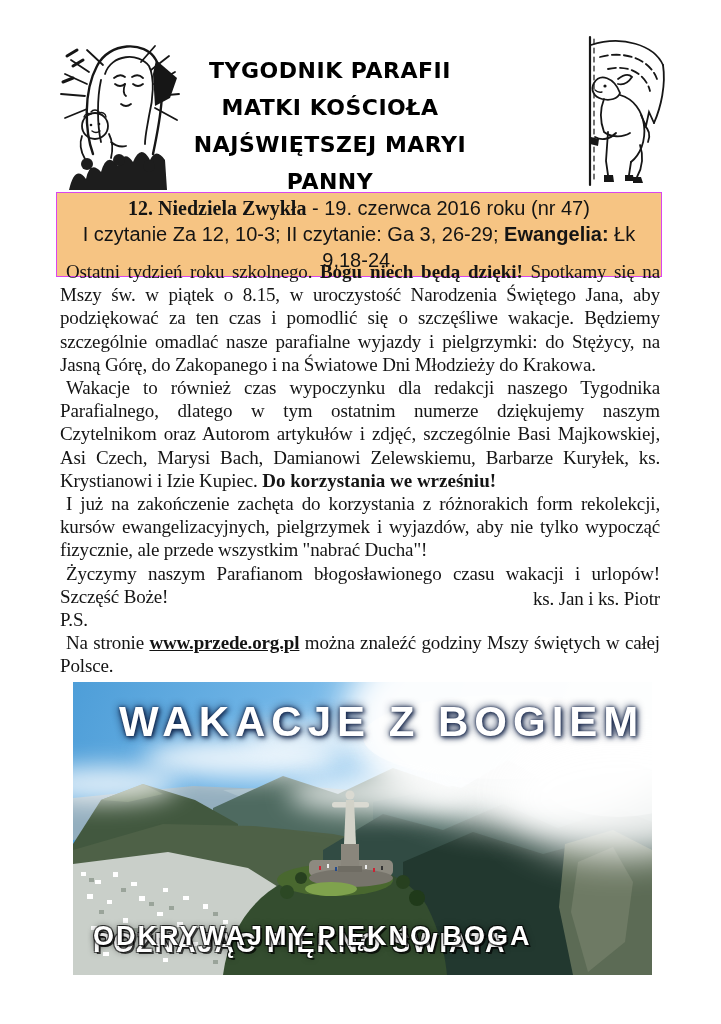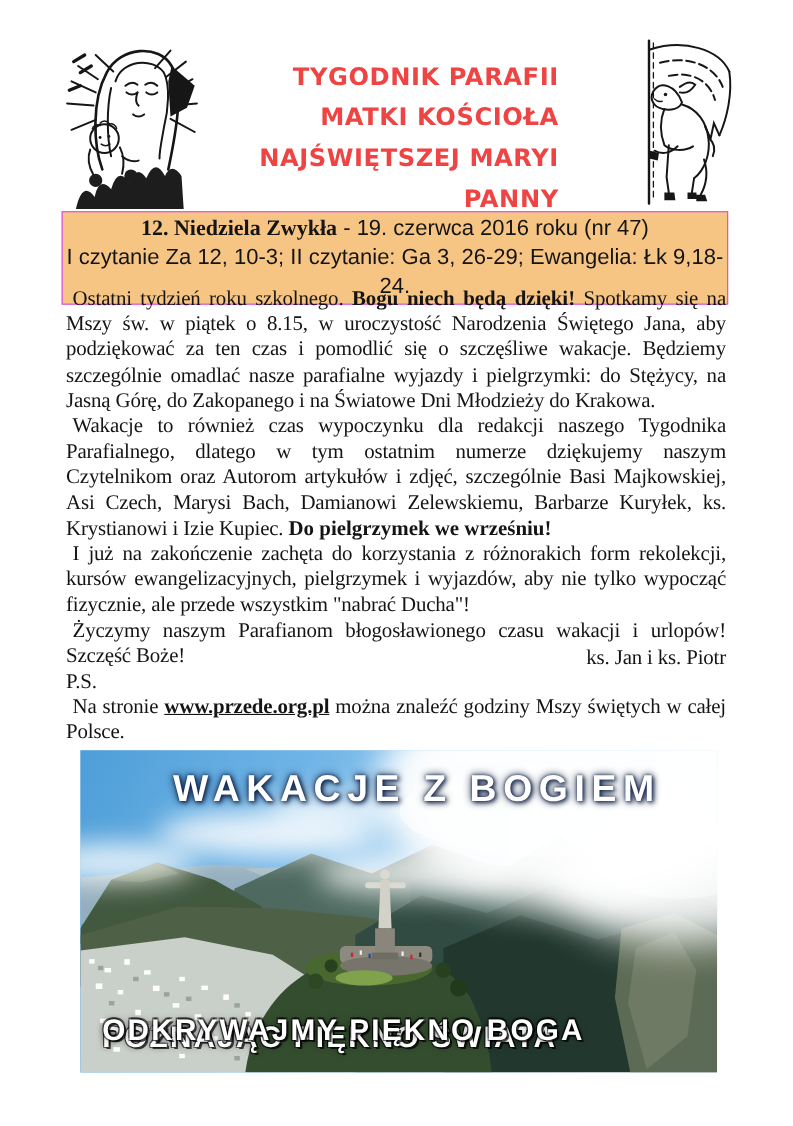--- a/index.html
+++ b/index.html
@@ -10,35 +10,35 @@
   }
   .page{position:absolute;inset:0;background:#fff;}
 
   
   .mast-img{position:absolute;}
   .mast-img svg{display:block;}
   .mary{left:57px;top:32px;width:126px;height:160px;}
   .lamb{left:558px;top:33px;width:118px;height:160px;}
   .masthead{
     position:absolute;left:152px;top:52px;width:356px;
-    text-align:right;
+    text-align:center;
     font-family:"DejaVu Sans", sans-serif;font-weight:bold;
-    font-size:22px;line-height:37px;color:#ef4444;letter-spacing:.5px;
+    font-size:22px;line-height:37px;color:#000000;letter-spacing:.5px;
   }
 
   
   .banner{
     position:absolute;left:56px;top:192px;width:598px;
     border:1px solid #d946ef;background:#F6C483;
     text-align:center;padding:2px 3px 3px 3px;
     font-size:20px;line-height:26px;
   }
   .banner .serif-bold{font-family:"Liberation Serif",serif;font-weight:bold;}
   .banner .sans{font-family:"Liberation Sans",sans-serif;}
-  .banner .sans-bold{font-family:"Liberation Sans",sans-serif;font-weight:normal;}
+  .banner .sans-bold{font-family:"Liberation Sans",sans-serif;font-weight:bold;}
 
   
   .article{
     position:absolute;left:60px;top:260px;width:600px;height:422px;
     font-size:19px;line-height:23.2px;text-align:justify;
     letter-spacing:-0.15px;overflow:hidden;
   }
   .article p{margin:0;text-indent:6px;}
   .article b{letter-spacing:0;}
   .one-line{text-align-last:justify;}
@@ -58,23 +58,22 @@
   .c1{left:270px;top:-70px;width:360px;height:215px;opacity:.97;filter:blur(16px);}
   .c2{left:430px;top:55px;width:230px;height:120px;opacity:.9;filter:blur(18px);}
   .c3{left:70px;top:56px;width:200px;height:40px;opacity:.85;}
   .c4{left:170px;top:40px;width:120px;height:30px;opacity:.8;}
   .c5{left:-45px;top:84px;width:150px;height:36px;opacity:.8;}
   .c6{left:215px;top:92px;width:180px;height:40px;opacity:.75;}
   .statue-svg{position:absolute;left:248px;top:104px;}
   .poster-title{
     position:absolute;left:46px;top:16px;width:520px;
     font-family:"Liberation Sans",sans-serif;font-weight:bold;
-    font-size:34px;letter-spacing:6px;color:#fff;white-space:nowrap;
+    font-size:42px;letter-spacing:6px;color:#fff;white-space:nowrap;
     text-shadow:0 0 8px rgba(12,28,66,.95),0 0 3px rgba(12,28,66,.85),2px 2px 4px rgba(12,28,66,.7);
-    text-align:center;
   }
   .poster-caption{
     position:absolute;left:20px;
     font-family:"Liberation Sans",sans-serif;font-weight:bold;
     font-size:27px;letter-spacing:2px;color:#fff;white-space:nowrap;
     text-shadow:2px 2px 0 rgba(0,0,0,.7),-1px -1px 0 rgba(0,0,0,.55),
                 1px -1px 0 rgba(0,0,0,.55),-1px 1px 0 rgba(0,0,0,.55),0 0 6px rgba(0,0,0,.5);
   }
   .cap1{top:210px;margin-top:36px;}
   .cap2{top:239px;}
@@ -166,21 +165,21 @@
     <div class="sans">
       <span>I czytanie Za 12, 10-3; II czytanie: Ga 3, 26-29; </span><span class="sans-bold">Ewangelia:</span><span> Łk 9,18-24.</span>
     </div>
   </div>
 
   <div class="article">
     <p>
       <span> Ostatni tydzień roku szkolnego. </span><b>Bogu niech będą dzięki!</b><span> Spotkamy się na Mszy św. w piątek o 8.15, w uroczystość Narodzenia Świętego Jana, aby podziękować za ten czas i pomodlić się o szczęśliwe wakacje. Będziemy szczególnie omadlać nasze parafialne wyjazdy i pielgrzymki: do Stężycy, na Jasną Górę, do Zakopanego i na Światowe Dni Młodzieży do Krakowa.</span>
     </p>
     <p>
-      <span> Wakacje to również czas wypoczynku dla redakcji naszego Tygodnika Parafialnego, dlatego w tym ostatnim numerze dziękujemy naszym Czytelnikom oraz Autorom artykułów i zdjęć, szczególnie Basi Majkowskiej, Asi Czech, Marysi Bach, Damianowi Zelewskiemu, Barbarze Kuryłek, ks. Krystianowi i Izie Kupiec. </span><b>Do pielgrzymek we wrześniu!</b>
+      <span> Wakacje to również czas wypoczynku dla redakcji naszego Tygodnika Parafialnego, dlatego w tym ostatnim numerze dziękujemy naszym Czytelnikom oraz Autorom artykułów i zdjęć, szczególnie Basi Majkowskiej, Asi Czech, Marysi Bach, Damianowi Zelewskiemu, Barbarze Kuryłek, ks. Krystianowi i Izie Kupiec. </span><b>Do korzystania we wrześniu!</b>
     </p>
     <p>
       <span> I już na zakończenie zachęta do korzystania z różnorakich form rekolekcji, kursów ewangelizacyjnych, pielgrzymek i wyjazdów, aby nie tylko wypocząć fizycznie, ale przede wszystkim "nabrać Ducha"!</span>
     </p>
     <p class="one-line">
       <span> Życzymy naszym Parafianom błogosławionego czasu wakacji i urlopów!</span>
     </p>
     <div class="sig-row">
       <span>Szczęść Boże!</span>
       <span class="sig">ks. Jan i ks. Piotr</span>

